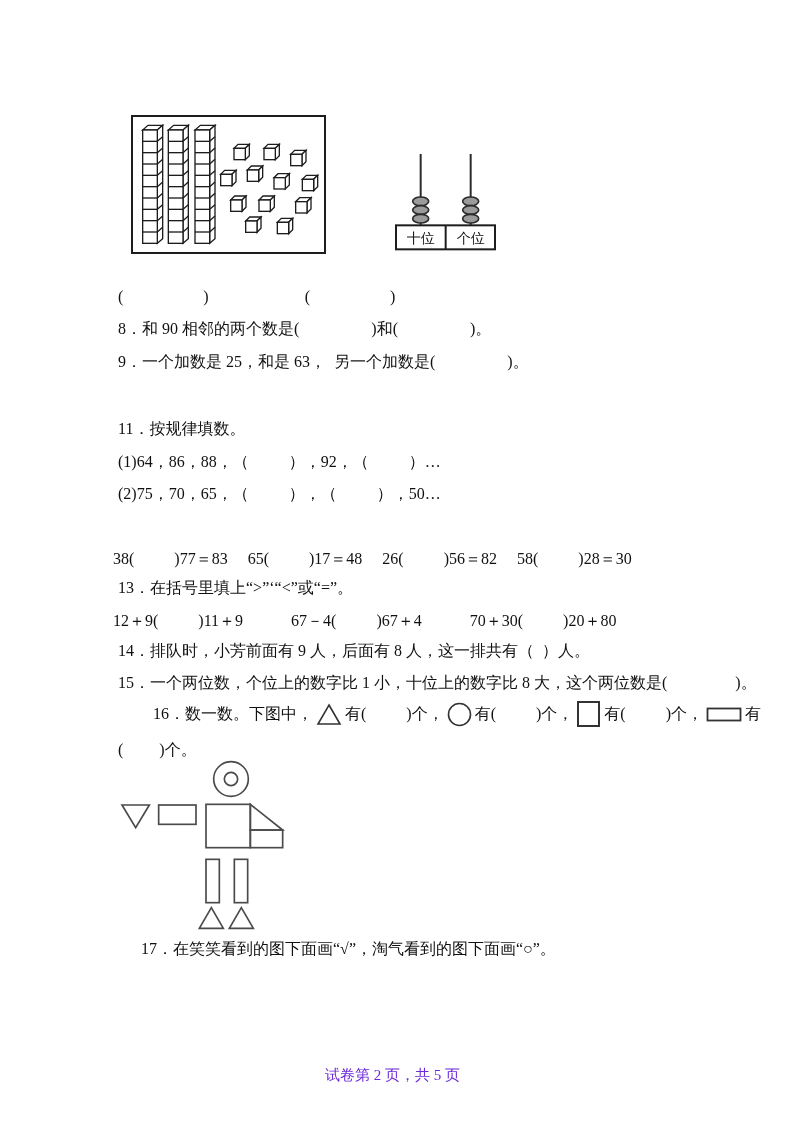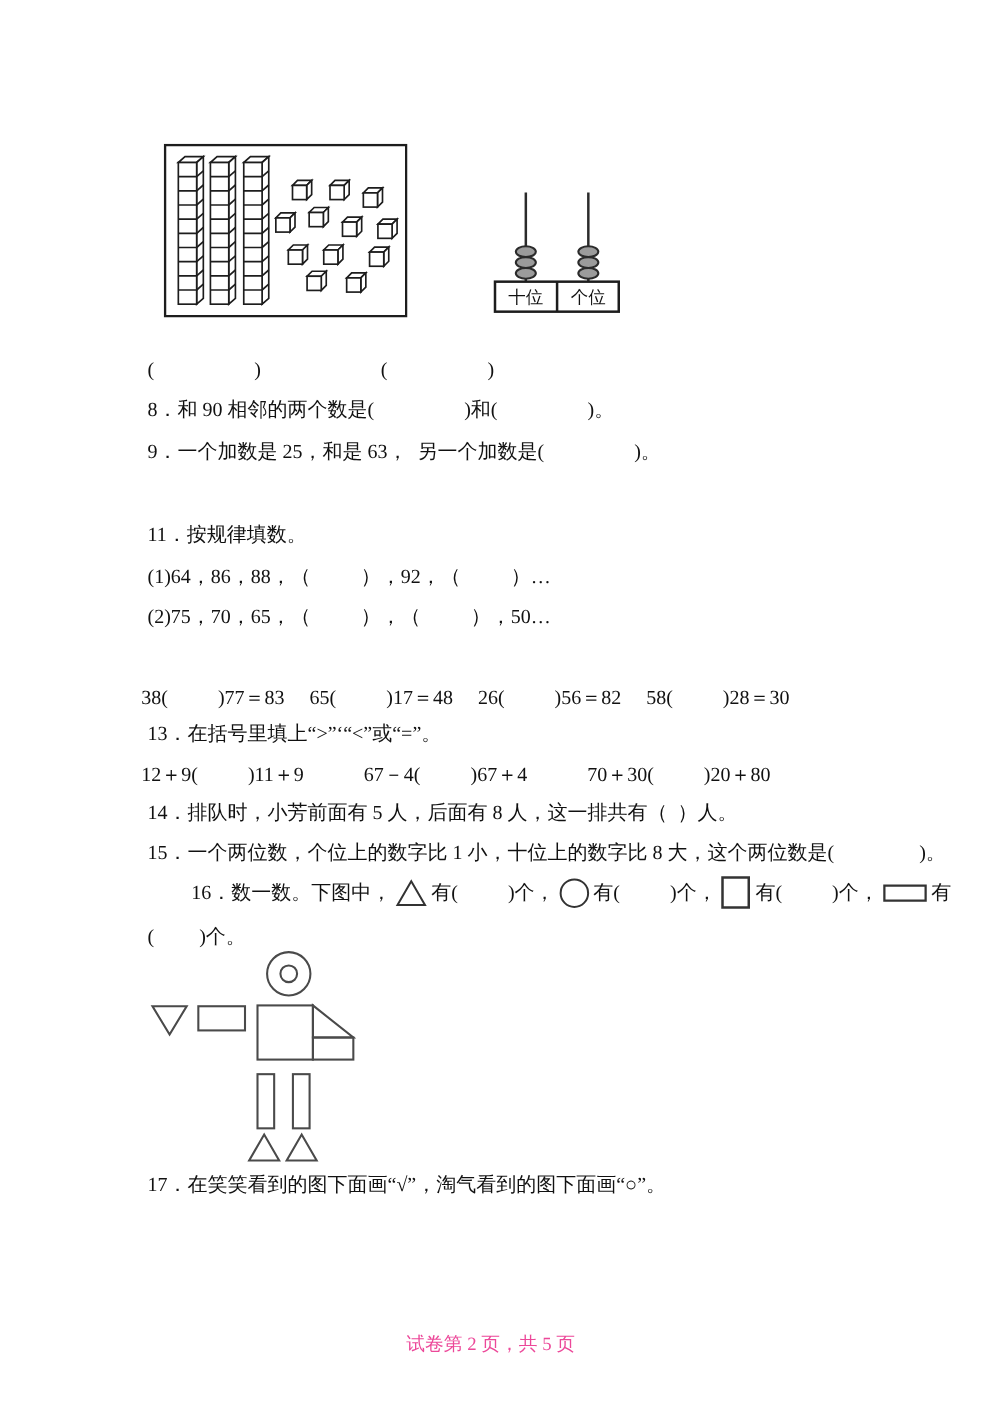--- a/index.html
+++ b/index.html
@@ -28,21 +28,21 @@
     white-space:pre;
   }
   .shape-line svg{display:block;margin:0 3px;}
   .fig{position:absolute;}
   .footer{
     position:absolute;
     left:0;right:0;
     top:1066px;
     text-align:center;
     font-size:15px;
-    color:#ec4899;
+    color:#6d28d9;
   }
 </style>
 </head>
 <body>
 
 <div class="page">
 
   <svg class="fig" style="left:131px;top:115px;" width="195" height="139" viewBox="0 0 585 417">
     <defs>
       <g id="rod10" stroke="#1d1d1d" stroke-width="4" fill="#ffffff">
@@ -120,21 +120,21 @@
   <div class="line" style="top:287px;">(                    )                        (                    )</div>
 
   <div class="line" style="top:319px;">8．和 90 相邻的两个数是(                  )和(                  )。</div>
   <div class="line" style="top:352px;">9．一个加数是 25，和是 63，  另一个加数是(                  )。</div>
   <div class="line" style="top:419px;">11．按规律填数。</div>
   <div class="line" style="top:452px;">(1)64，86，88，（          ），92，（          ）…</div>
   <div class="line" style="top:484px;">(2)75，70，65，（          ），（          ），50…</div>
   <div class="line" style="top:549px;left:113px;">38(          )77＝83     65(          )17＝48     26(          )56＝82     58(          )28＝30</div>
   <div class="line" style="top:578px;">13．在括号里填上“&gt;”‘“&lt;”或“=”。</div>
   <div class="line" style="top:611px;left:113px;">12＋9(          )11＋9            67－4(          )67＋4            70＋30(          )20＋80</div>
-  <div class="line" style="top:641px;">14．排队时，小芳前面有 5 人，后面有 8 人，这一排共有（  ）人。</div>
+  <div class="line" style="top:641px;">14．排队时，小芳前面有 9 人，后面有 8 人，这一排共有（  ）人。</div>
   <div class="line" style="top:673px;">15．一个两位数，个位上的数字比 1 小，十位上的数字比 8 大，这个两位数是(                 )。</div>
 
   <div class="shape-line" style="top:700px;margin-left:35px;">
     <span>16．数一数。下图中，</span>
     <svg width="26" height="23" viewBox="0 0 26 23">
       <polygon points="13,2 24,21 2,21" fill="none" stroke="#333333" stroke-width="1.6"></polygon>
     </svg>
     <span>有(          )个，</span>
     <svg width="25" height="25" viewBox="0 0 25 25">
       <circle cx="12.5" cy="12.5" r="11" fill="none" stroke="#333333" stroke-width="1.6"></circle>
@@ -160,17 +160,17 @@
       <rect x="285" y="148" width="133" height="130"></rect>
       <polygon points="418,148 515,225 418,225"></polygon>
       <rect x="418" y="225" width="97" height="53"></rect>
       <rect x="285" y="313" width="40" height="130"></rect>
       <rect x="370" y="313" width="40" height="130"></rect>
       <polygon points="265,520 337,520 301,458"></polygon>
       <polygon points="355,520 427,520 391,458"></polygon>
     </g>
   </svg>
 
-  <div class="line" style="top:939px;">17．在笑笑看到的图下面画“√”，淘气看到的图下面画“○”。</div>
+  <div class="line" style="top:939px;margin-left:23px;">17．在笑笑看到的图下面画“√”，淘气看到的图下面画“○”。</div>
 
   <div class="footer">试卷第 2 页，共 5 页</div>
 
 </div>
 
 </body></html>

